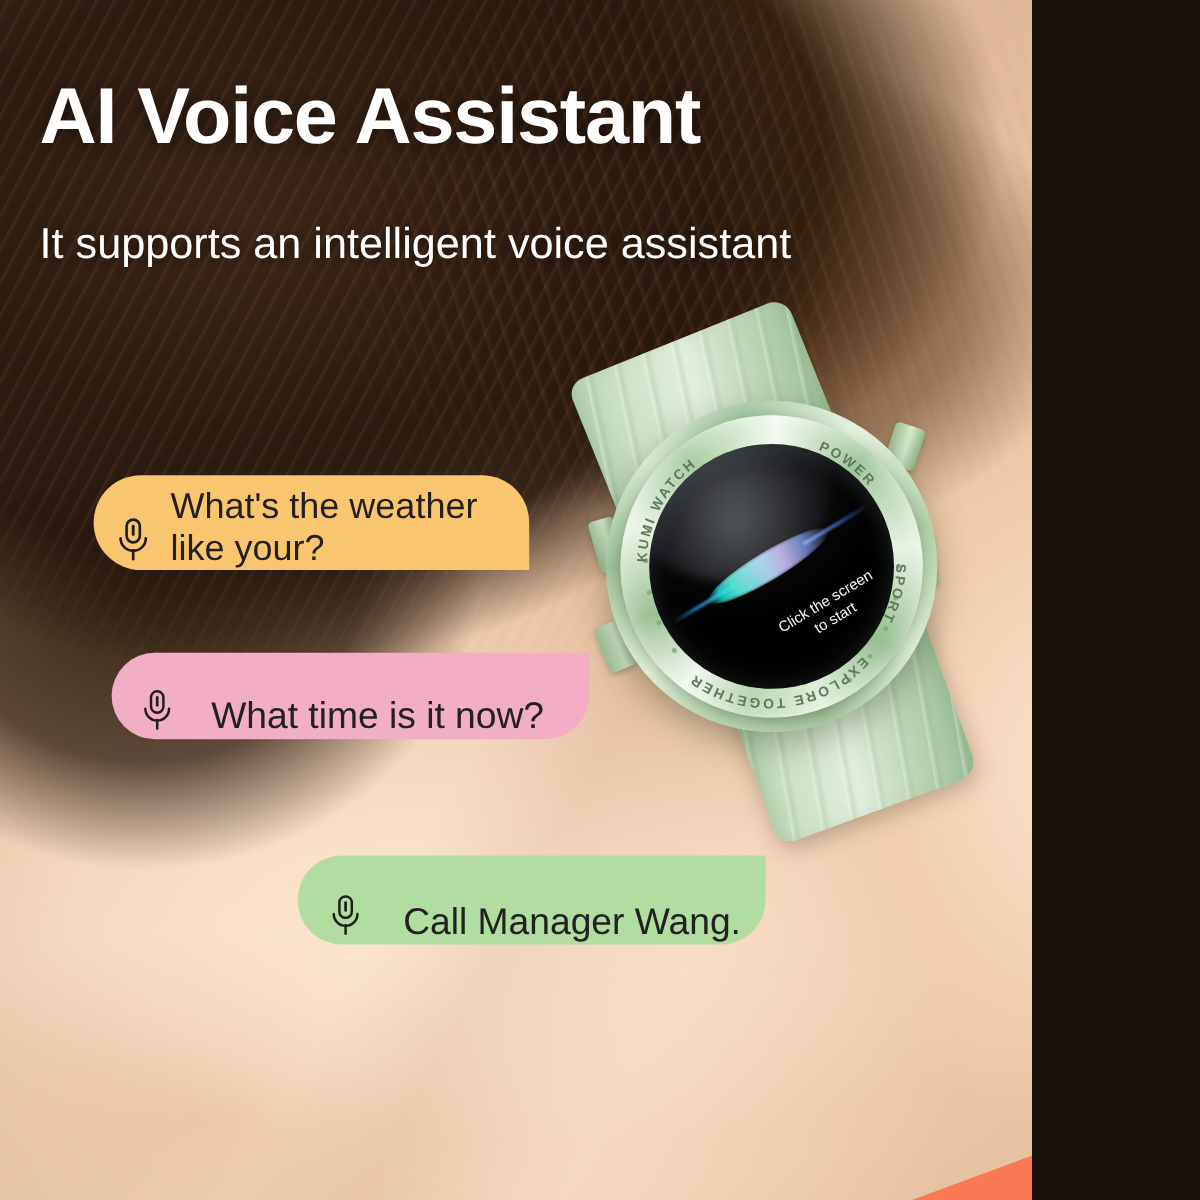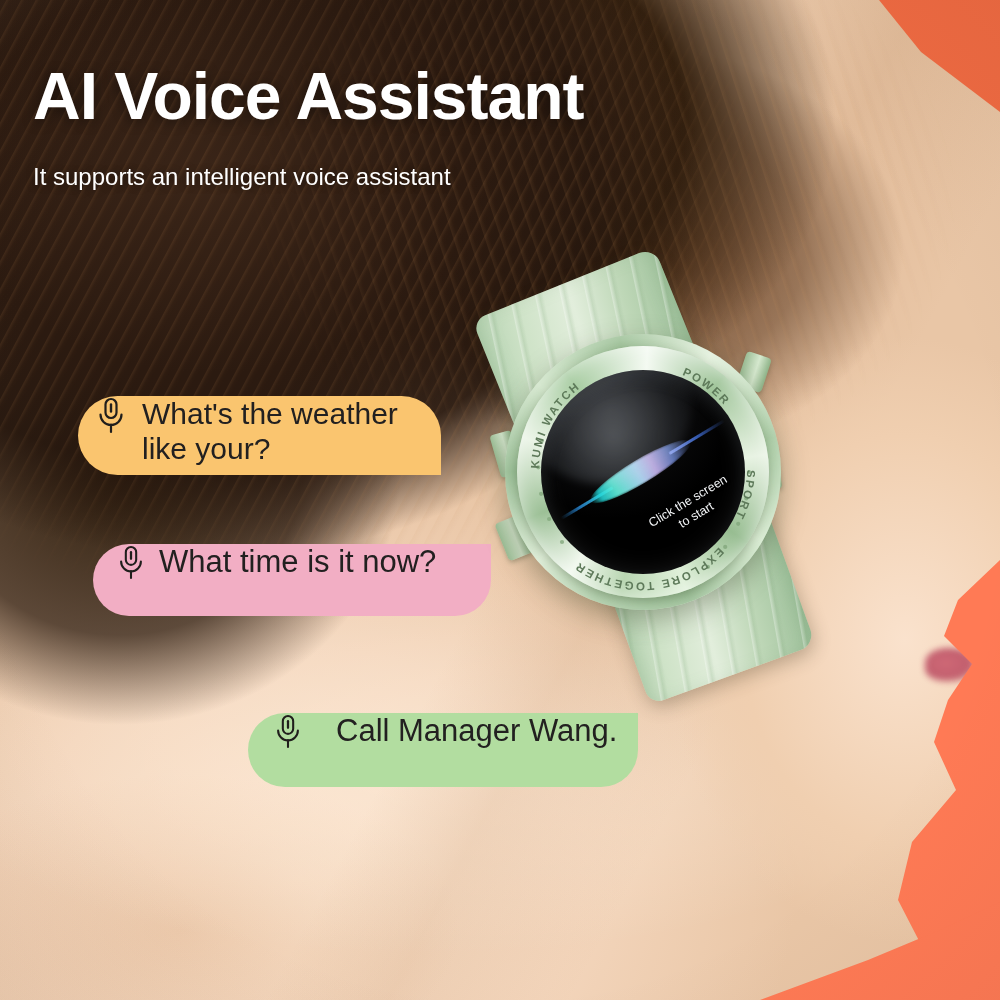--- a/index.html
+++ b/index.html
@@ -6,21 +6,21 @@
     margin: 0;
     padding: 0;
     background: #1a1109;
   }
   body {
     font-family: "Liberation Sans", sans-serif;
   }
 
   #poster {
     position: relative;
-    width: 1000px;
+    width: 860px;
     height: 1000px;
     overflow: hidden;
     background: #ef4444;
   }
 
   
   .bg-layer { position: absolute; inset: 0; }
 
   
   .bg-skin {
@@ -114,35 +114,35 @@
     color: #ffffff;
     font-size: 66px;
     font-weight: bold;
     letter-spacing: -1px;
     line-height: 1.05;
     text-shadow: 0 2px 14px rgba(0,0,0,.45);
     white-space: nowrap;
   }
   .subhead {
     position: absolute;
-    left: 33px; top: 160px;
+    left: 33px; top: 178px;
     color: #ffffff;
-    font-size: 24px;
+    font-size: 36px;
     font-weight: normal;
     line-height: 1.38;
     text-shadow: 0 1px 9px rgba(0,0,0,.42);
     width: 700px;
   }
   .subhead div { white-space: nowrap; }
 
   
   .bubble {
     position: absolute;
     display: flex;
-    align-items: flex-start;
+    align-items: flex-end;
     box-sizing: border-box;
     color: #221f1d;
   }
   .bubble .mic {
     flex: 0 0 auto;
     display: block;
   }
   .bubble .btext {
     font-size: 31px;
     line-height: 1.18;
@@ -159,21 +159,21 @@
     gap: 14px;
   }
   #bubble-weather .btext { font-size: 30px; line-height: 1.17; }
 
   #bubble-time {
     left: 93px; top: 544px;
     width: 398px; height: 72px;
     background: #f2aec4;
     border-radius: 40px 0px 40px 40px;
     padding: 0 0 0 22px;
-    gap: 12px;
+    gap: 29px;
   }
 
   #bubble-call {
     left: 248px; top: 713px;
     width: 390px; height: 74px;
     background: #b2ddA0;
     border-radius: 40px 0px 40px 40px;
     padding: 0 0 0 24px;
     gap: 32px;
   }

